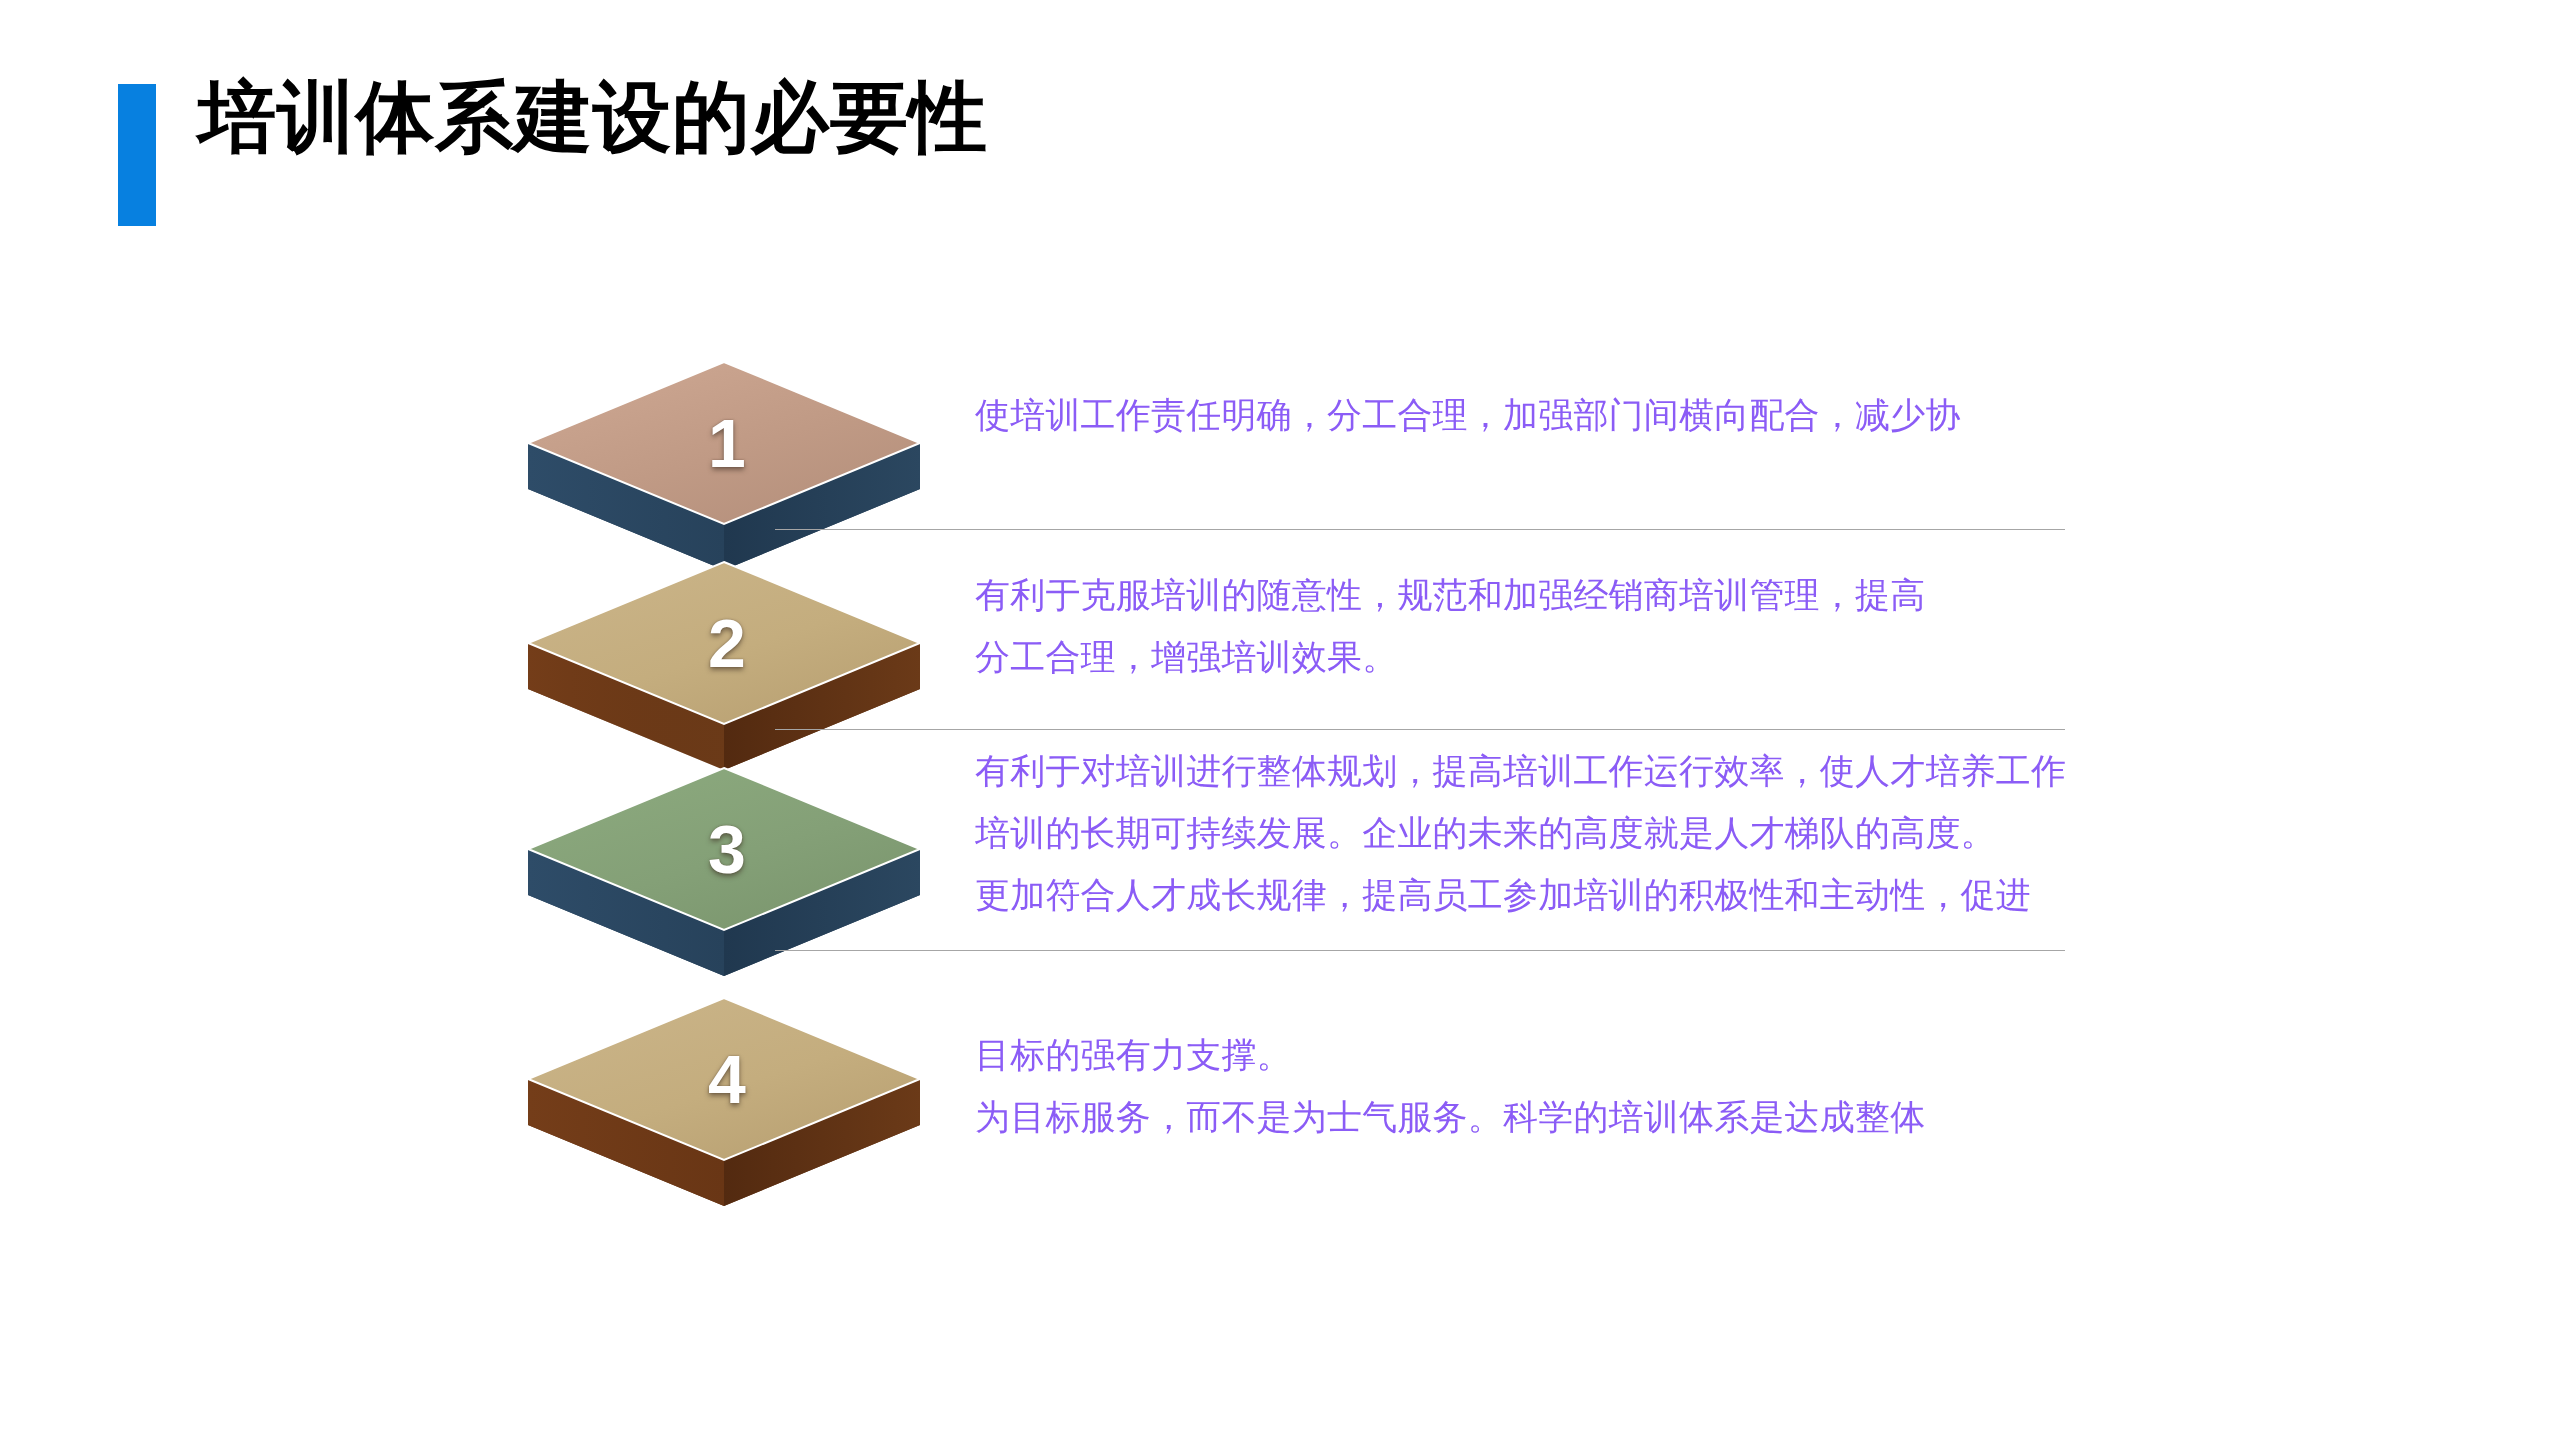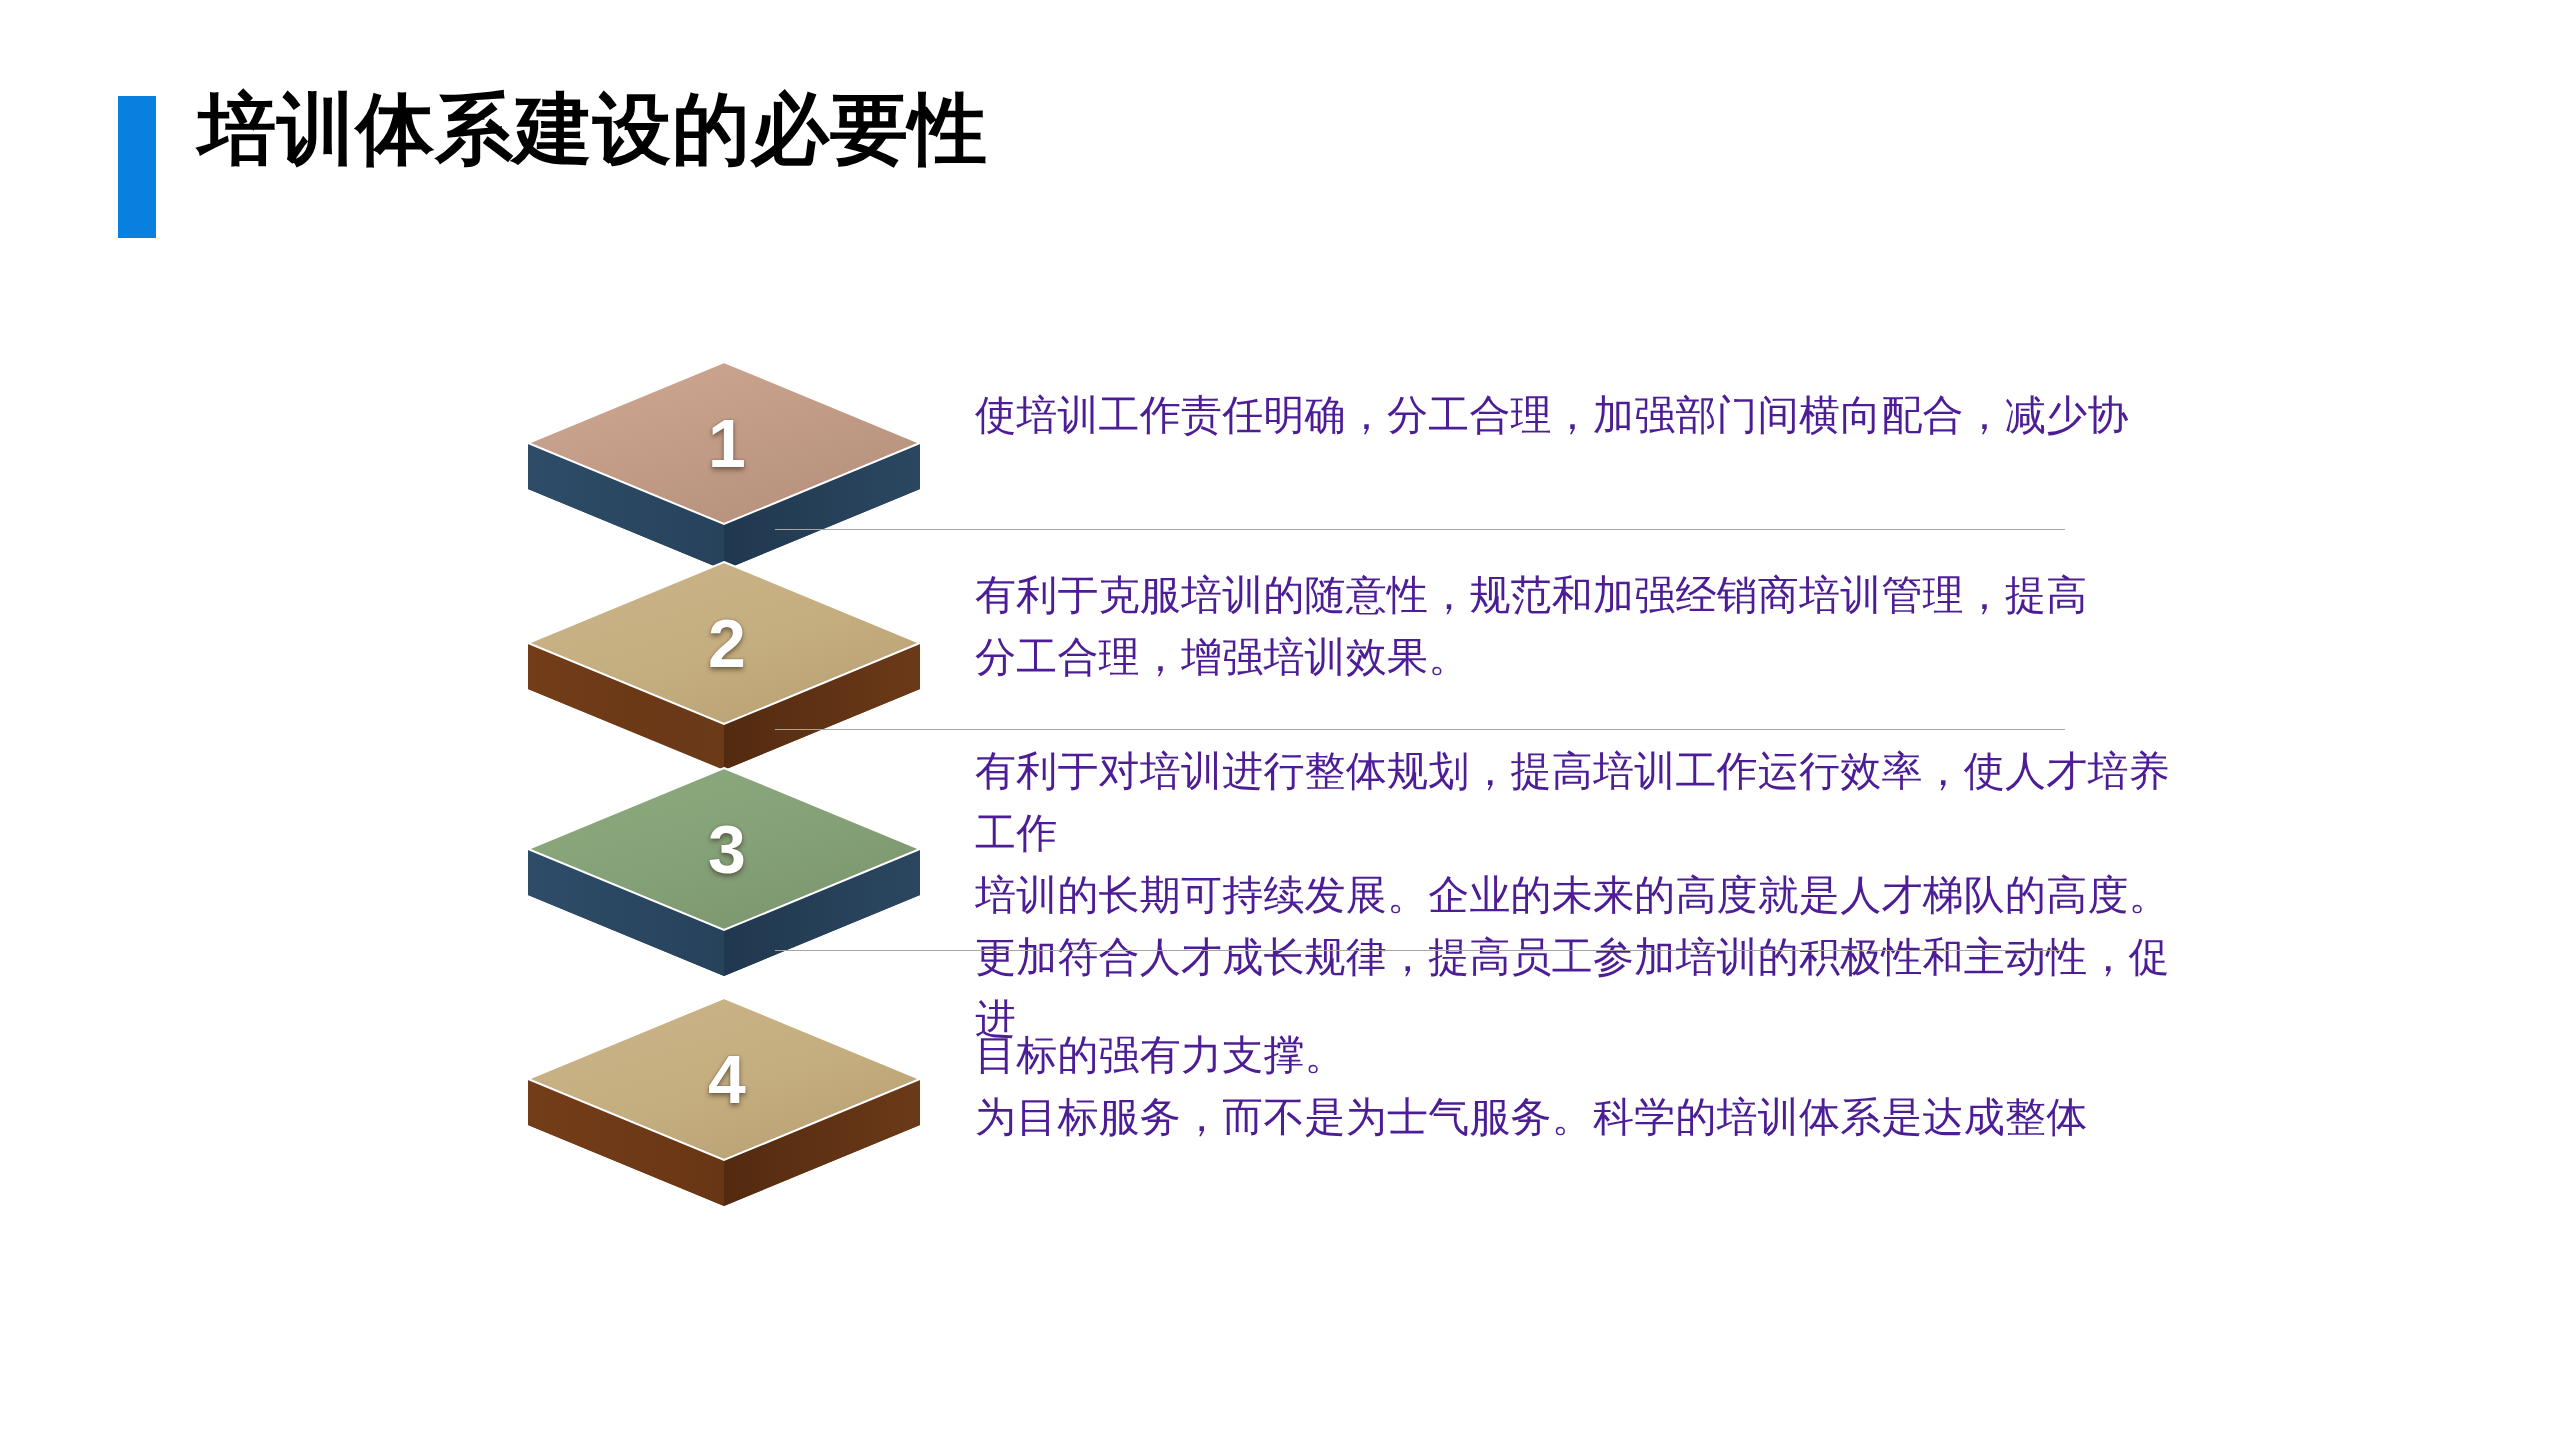--- a/index.html
+++ b/index.html
@@ -20,21 +20,21 @@
   #slide {
     position: absolute;
     inset: 0;
     background: #ffffff;
   }
 
   
   #header {
     position: absolute;
     left: 0;
-    top: 12px;
+    top: 0;
     width: 2228px;
     height: 300px;
   }
   #title-accent-bar {
     position: absolute;
     left: 118px;
     top: 84px;
     width: 38px;
     height: 142px;
     background: #0780e0;
@@ -110,23 +110,23 @@
     pointer-events: none;
     padding-left: 6px;
     box-sizing: border-box;
   }
 
   
   .row-text {
     position: absolute;
     left: 975px;
     width: 1180px;
-    font-size: 41px;
+    font-size: 35px;
     line-height: 62px;
-    color: #4c1d95;
+    color: #8b5cf6;
     letter-spacing: 0.2px;
   }
   .row-1 .row-text { top: 32px; }
   .row-2 .row-text { top: 12px; }
   .row-3 .row-text { top: 0px; width: 1200px; }
   .row-4 .row-text { top: 42px; }
 
   .row-text p { margin: 0; }
 
   

